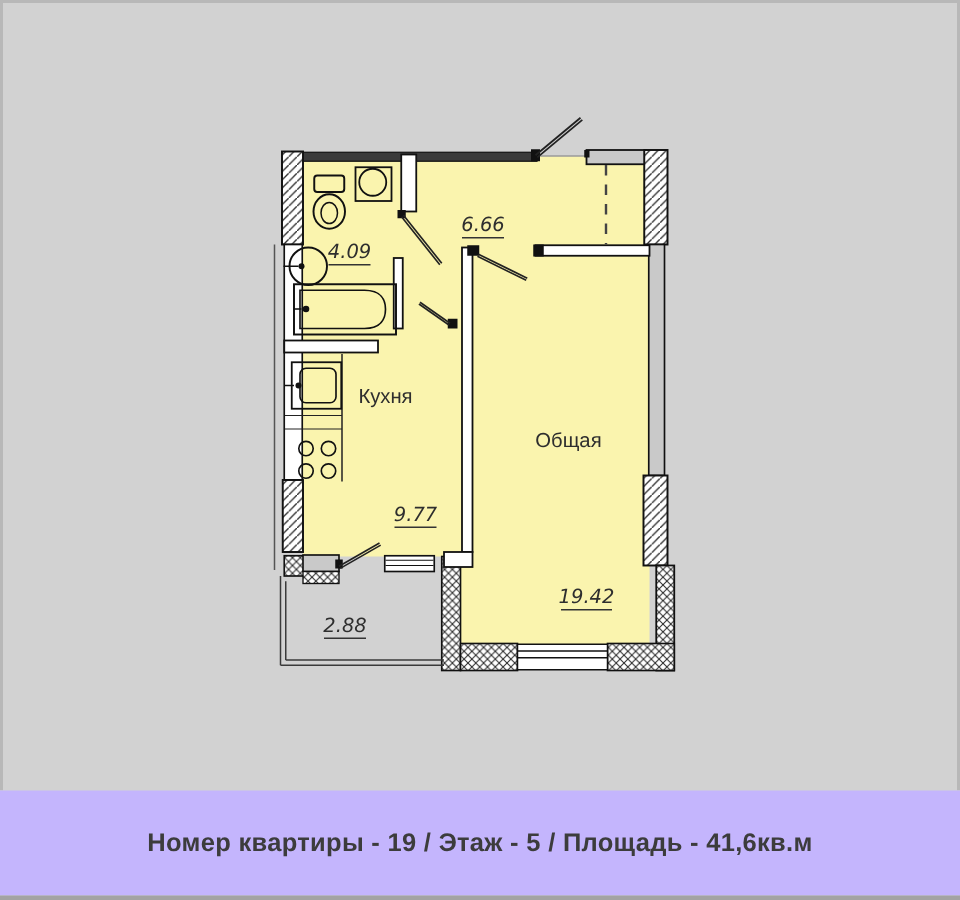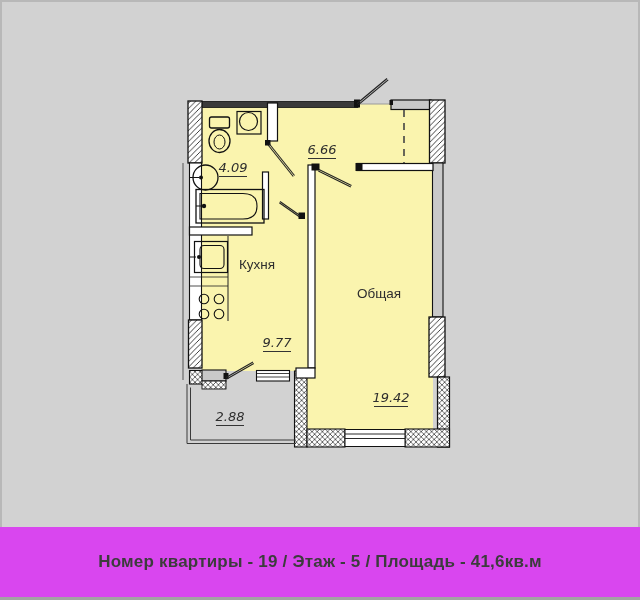--- a/index.html
+++ b/index.html
@@ -7,21 +7,21 @@
     position:relative;
     width:640px;height:600px;
     background:#d2d2d2;
     overflow:hidden;
     font-family:"Liberation Sans", sans-serif;
   }
   .plan-area{position:absolute;left:0;top:0;width:640px;height:527px;}
   .plan-area svg{display:block;}
   .footer{
     position:absolute;left:0;top:527px;width:640px;height:70px;
-    background:#d946ef;
+    background:#c4b5fd;
     display:flex;align-items:center;justify-content:center;
   }
   .footer-text{
     font-size:17px;font-weight:bold;color:#3c3c3c;letter-spacing:0.2px;
   }
   .bottom-bar{
     position:absolute;left:0;top:597px;width:640px;height:3px;background:#a3a3a3;
   }
   text{fill:#2e2e2e;}
   .room-label{font-family:"Liberation Sans", sans-serif;font-size:13.5px;}

